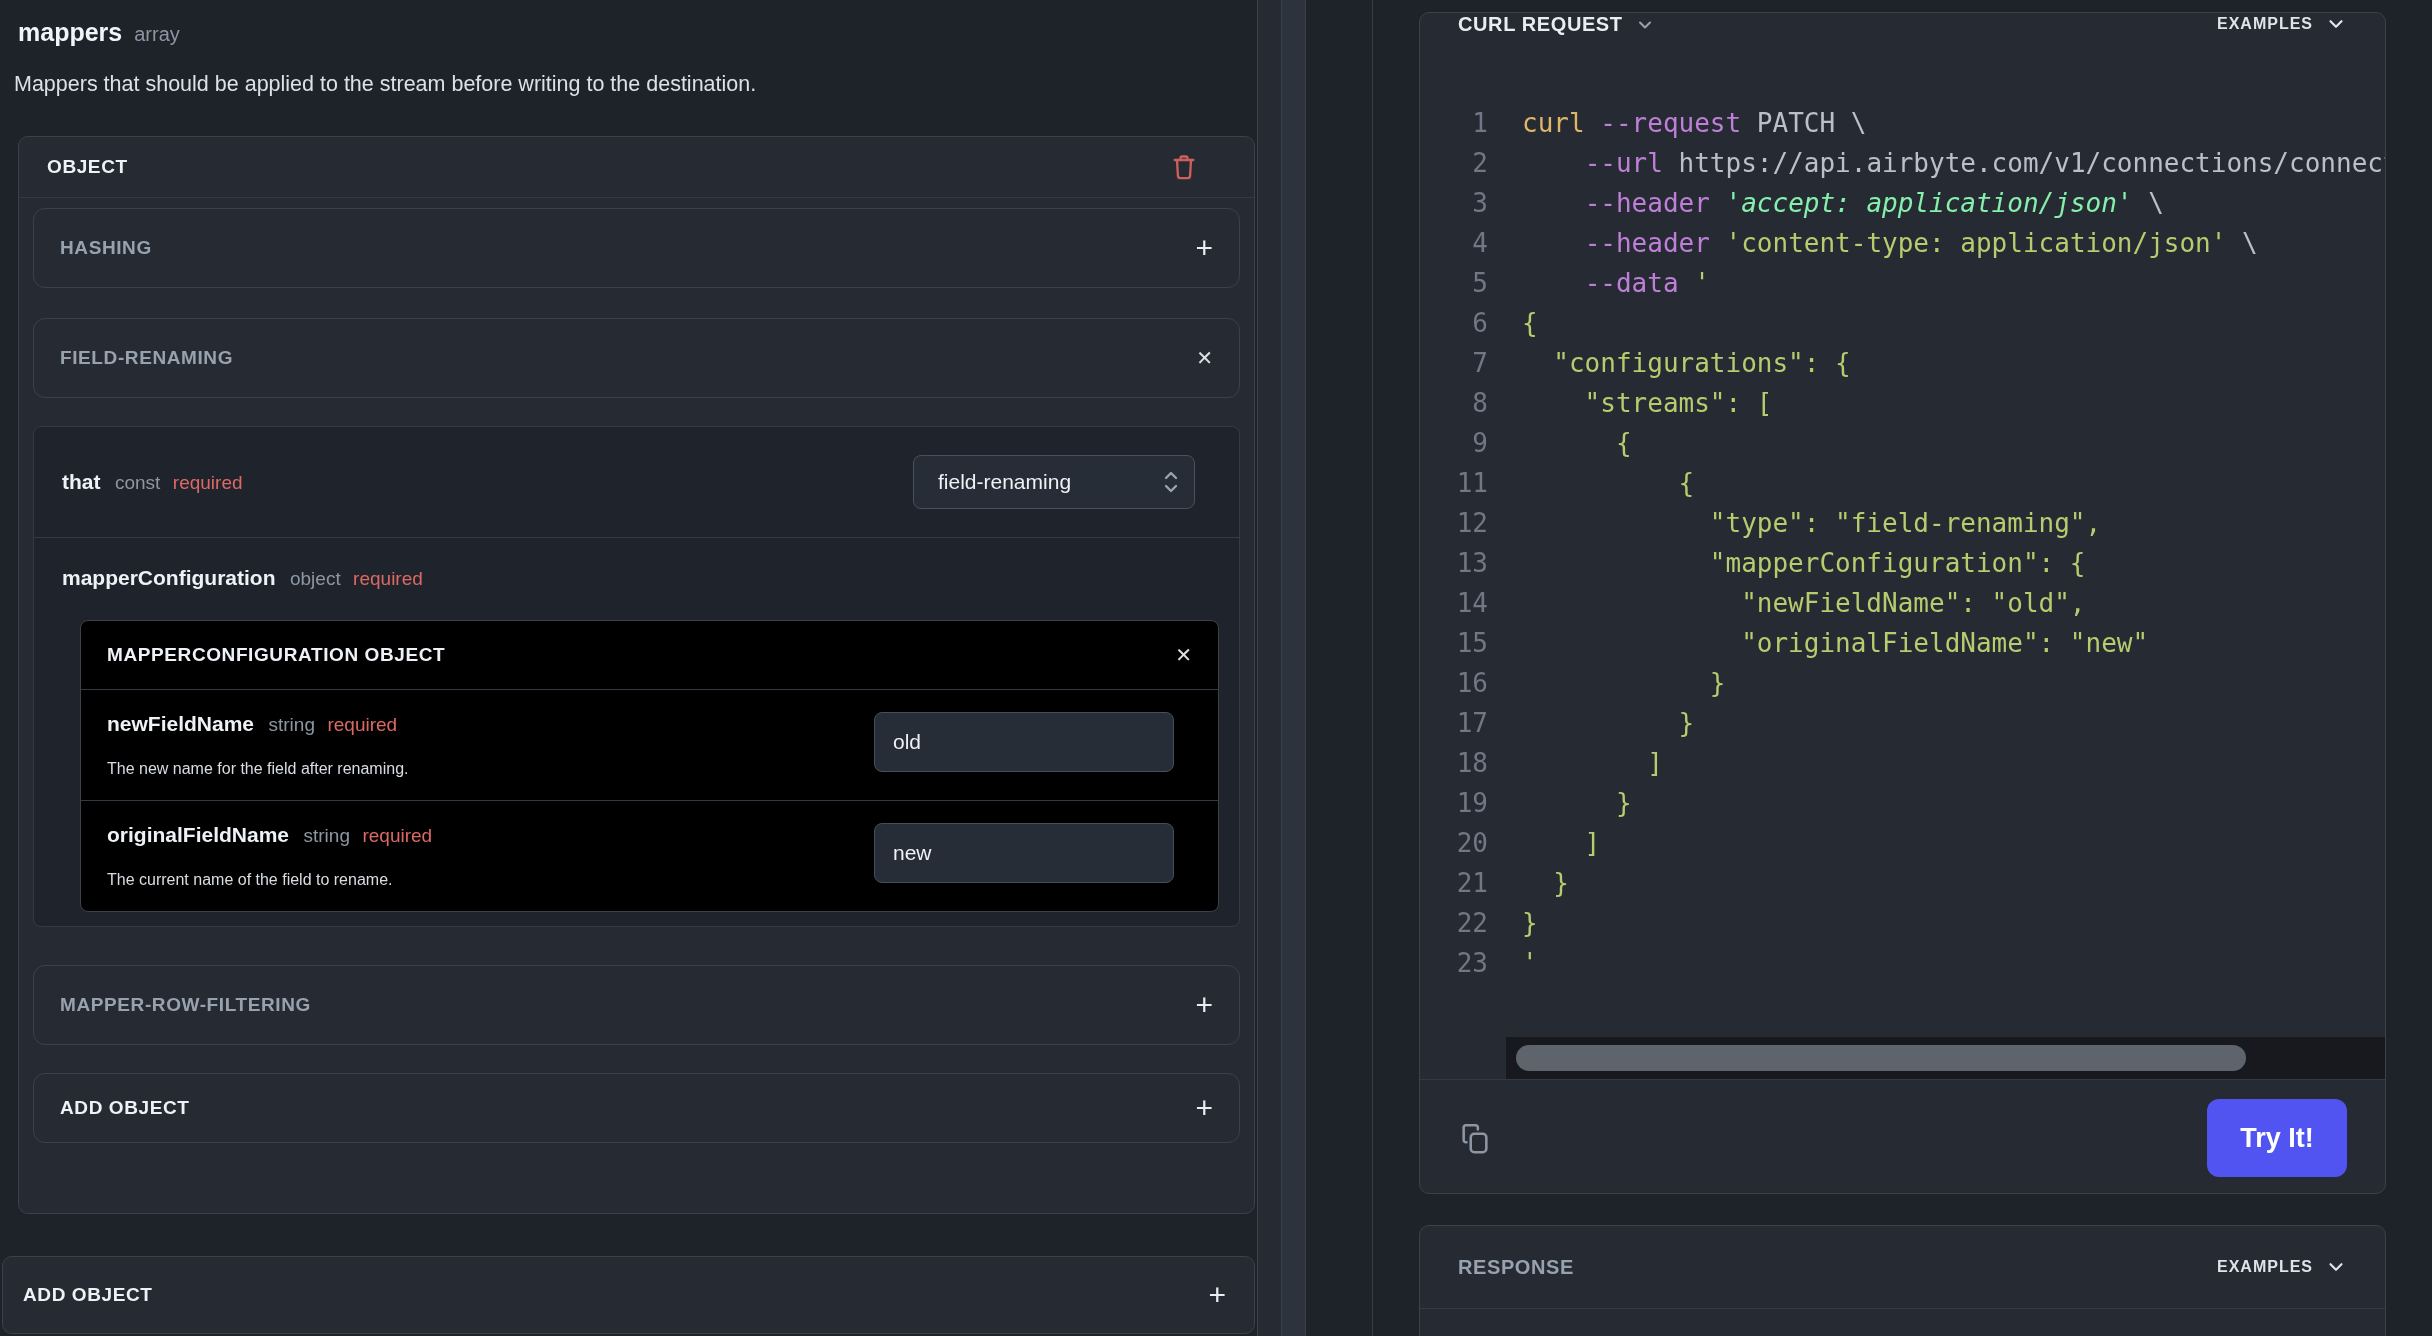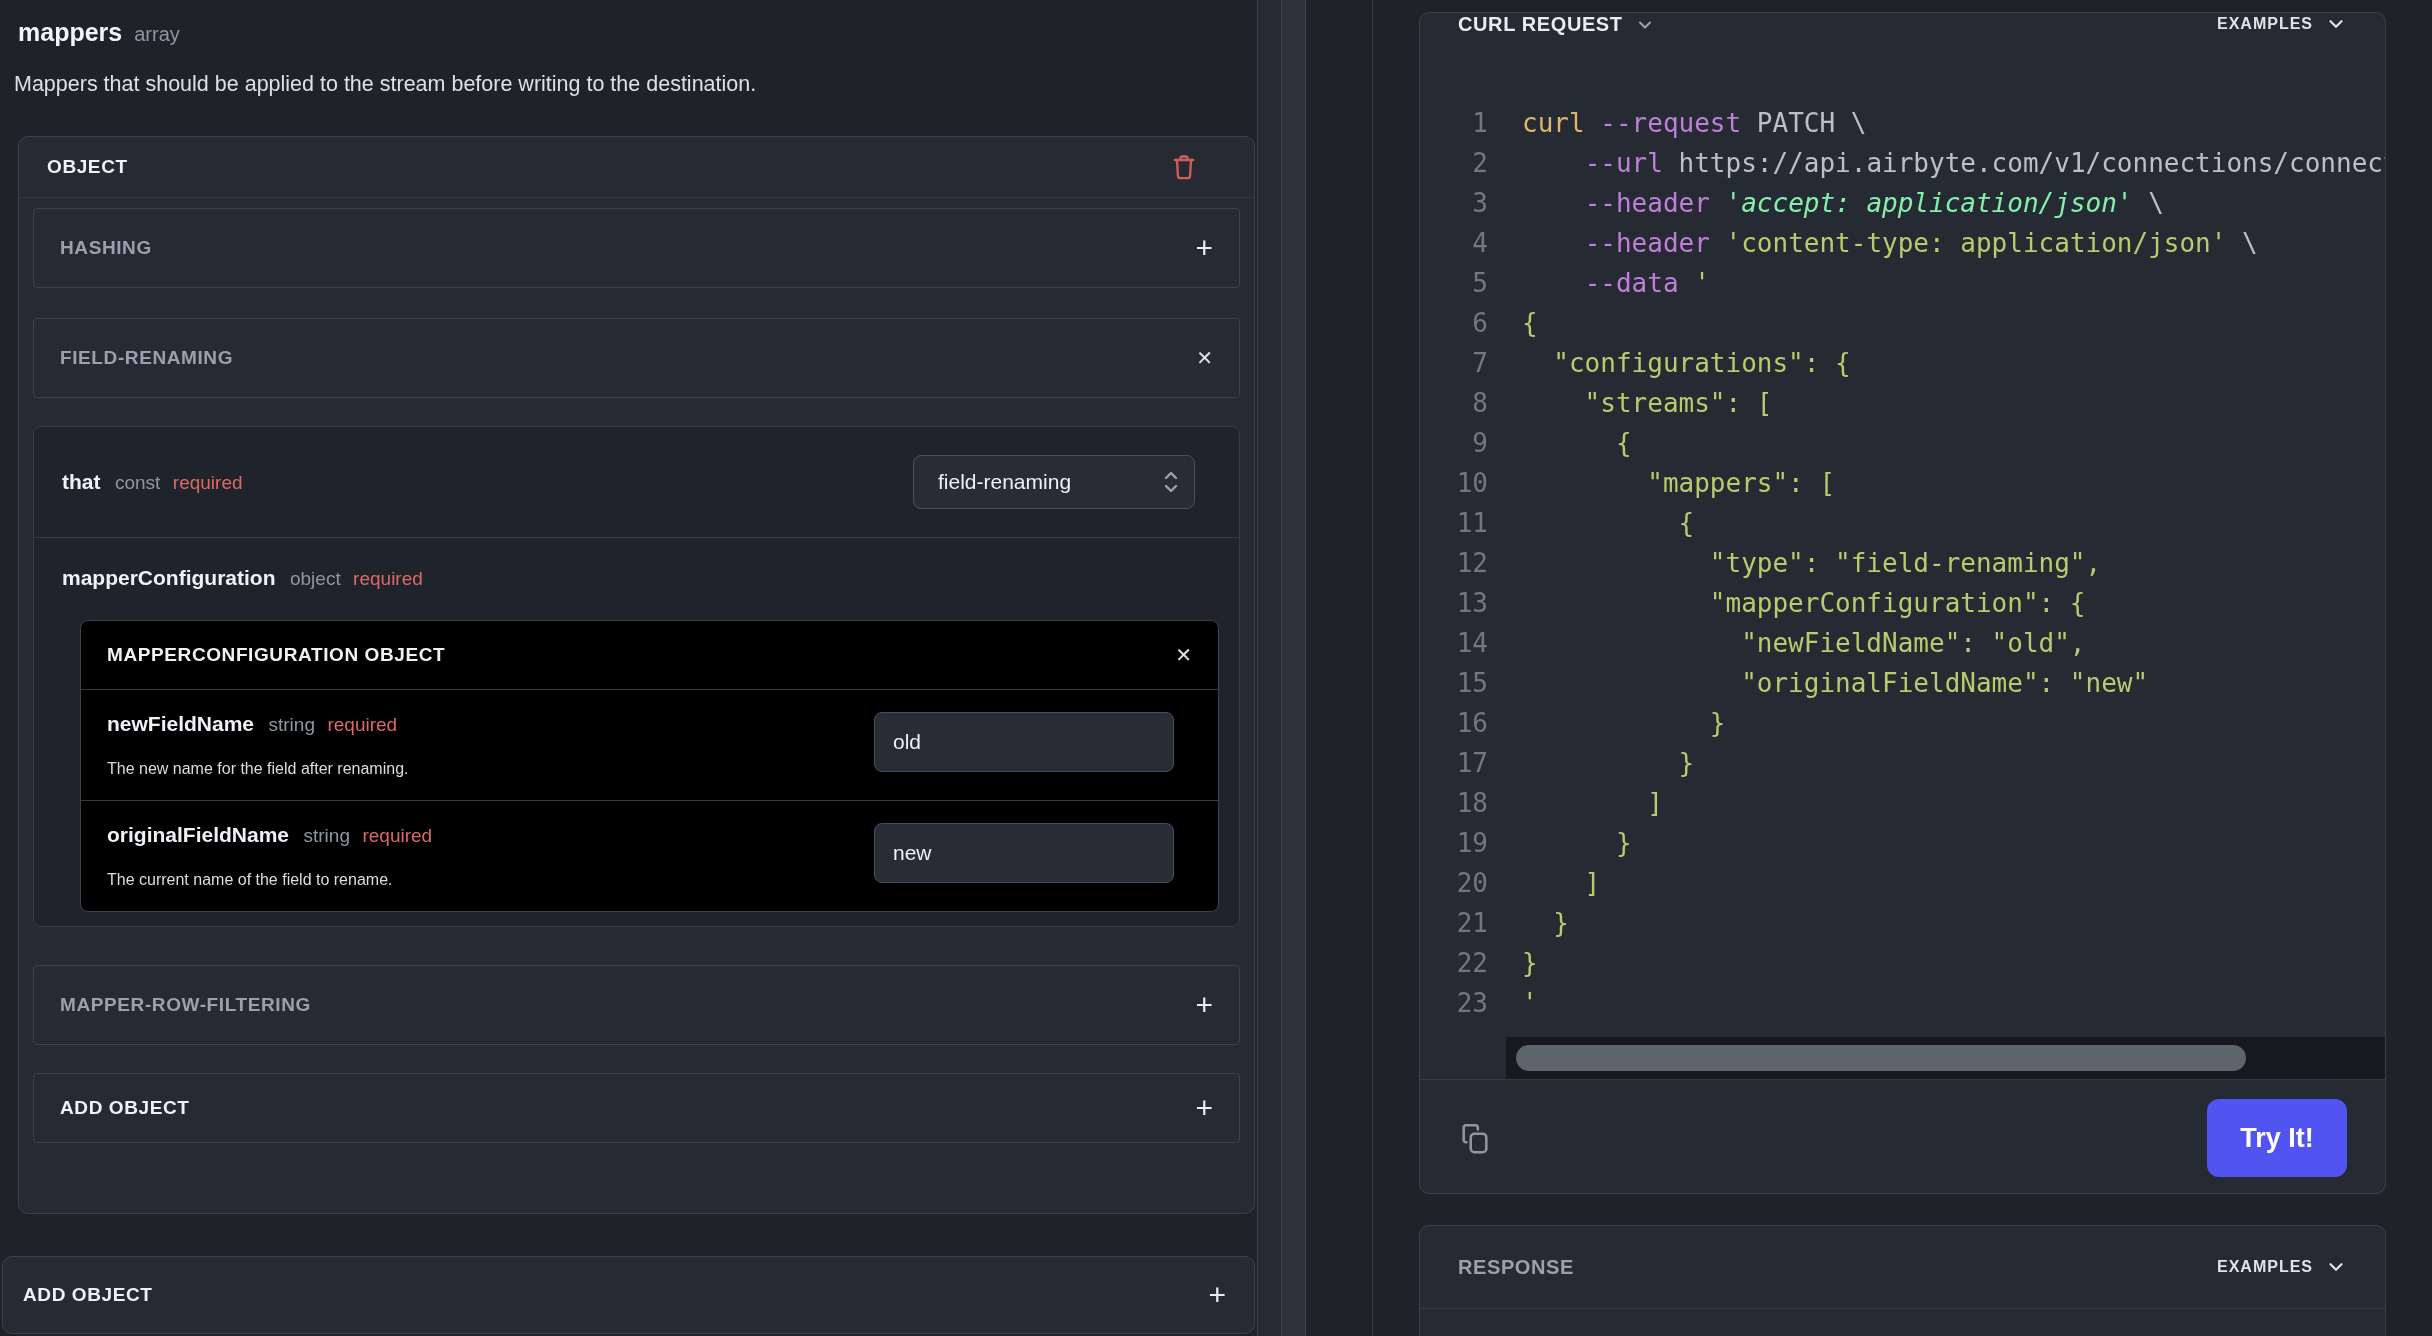--- a/index.html
+++ b/index.html
@@ -20,21 +20,21 @@
   .object-panel{left:18px;top:136px;width:1237px;height:1078px;}
   .panel-header{height:60px;border-bottom:1px solid #343a44;display:flex;align-items:center;justify-content:space-between;padding:0 28px;}
   .hdr-label{font-size:19px;font-weight:bold;letter-spacing:.6px;color:#eef1f5;}
   .hdr-label.gray{color:#98a2ae;}
   .hdr-icons{display:flex;align-items:center;gap:28px;}
   .minus-bar{width:20px;height:3px;background:#eef1f5;border-radius:2px;}
   .plus-glyph{font-size:30px;font-weight:300;color:#e8edf2;line-height:1;}
   .close-glyph{font-size:20px;color:#dce1e7;line-height:1;}
 
   .inner{padding:0 14px;}
-  .section-box{box-sizing:border-box;border:1px solid #3a414b;border-radius:4px;background:#262b33;
+  .section-box{box-sizing:border-box;border:1px solid #3a414b;border-radius:12px;background:#262b33;
     height:80px;display:flex;align-items:center;justify-content:space-between;padding:0 26px;}
   .rows-box{box-sizing:border-box;border:1px solid #343b45;border-radius:8px;background:#1f242c;}
   .type-row{height:110px;display:flex;align-items:center;justify-content:space-between;padding:0 44px 0 28px;}
   .field-title{font-size:21px;font-weight:bold;color:#eef1f5;}
   .field-kind{font-size:19px;color:#8d97a3;margin-left:10px;}
   .field-req{font-size:19px;color:#dc6a64;margin-left:8px;}
   .divider{height:1px;background:#343b45;}
   .dropdown{width:282px;height:54px;background:#272d36;border:1px solid #47505c;border-radius:8px;
     box-sizing:border-box;display:flex;align-items:center;justify-content:space-between;padding:0 14px 0 24px;}
   .dropdown-text{font-size:21px;color:#eef1f5;}
@@ -212,21 +212,20 @@
     <div>
         <div class="code-line"><span class="ln">1</span><span class="lc"><span style="color: rgb(224, 181, 104);">curl </span><span style="color: rgb(191, 127, 217);">--request </span><span style="color: rgb(185, 192, 202);">PATCH \</span></span></div>
         <div class="code-line"><span class="ln">2</span><span class="lc"><span style="color: rgb(185, 192, 202);">    </span><span style="color: rgb(191, 127, 217);">--url </span><span style="color: rgb(185, 192, 202);">https://api.airbyte.com/v1/connections/connectionId \</span></span></div>
         <div class="code-line"><span class="ln">3</span><span class="lc"><span style="color: rgb(185, 192, 202);">    </span><span style="color: rgb(191, 127, 217);">--header </span><span style="color: #86efac; font-style: italic;">'accept: application/json'</span><span style="color: rgb(185, 192, 202);"> \</span></span></div>
         <div class="code-line"><span class="ln">4</span><span class="lc"><span style="color: rgb(185, 192, 202);">    </span><span style="color: rgb(191, 127, 217);">--header </span><span style="color: rgb(184, 203, 110);">'content-type: application/json'</span><span style="color: rgb(185, 192, 202);"> \</span></span></div>
         <div class="code-line"><span class="ln">5</span><span class="lc"><span style="color: rgb(185, 192, 202);">    </span><span style="color: rgb(191, 127, 217);">--data </span><span style="color: rgb(184, 203, 110);">'</span></span></div>
         <div class="code-line"><span class="ln">6</span><span class="lc"><span style="color: rgb(184, 203, 110);">{</span></span></div>
         <div class="code-line"><span class="ln">7</span><span class="lc"><span style="color: rgb(184, 203, 110);">  "configurations": {</span></span></div>
         <div class="code-line"><span class="ln">8</span><span class="lc"><span style="color: rgb(184, 203, 110);">    "streams": [</span></span></div>
         <div class="code-line"><span class="ln">9</span><span class="lc"><span style="color: rgb(184, 203, 110);">      {</span></span></div>
-        <div class="code-line"><span class="ln">10</span><span class="lc"><span style="color: rgb(184, 203, 110);">        "mappers": [</span></span></div>
         <div class="code-line"><span class="ln">11</span><span class="lc"><span style="color: rgb(184, 203, 110);">          {</span></span></div>
         <div class="code-line"><span class="ln">12</span><span class="lc"><span style="color: rgb(184, 203, 110);">            "type": "field-renaming",</span></span></div>
         <div class="code-line"><span class="ln">13</span><span class="lc"><span style="color: rgb(184, 203, 110);">            "mapperConfiguration": {</span></span></div>
         <div class="code-line"><span class="ln">14</span><span class="lc"><span style="color: rgb(184, 203, 110);">              "newFieldName": "old",</span></span></div>
         <div class="code-line"><span class="ln">15</span><span class="lc"><span style="color: rgb(184, 203, 110);">              "originalFieldName": "new"</span></span></div>
         <div class="code-line"><span class="ln">16</span><span class="lc"><span style="color: rgb(184, 203, 110);">            }</span></span></div>
         <div class="code-line"><span class="ln">17</span><span class="lc"><span style="color: rgb(184, 203, 110);">          }</span></span></div>
         <div class="code-line"><span class="ln">18</span><span class="lc"><span style="color: rgb(184, 203, 110);">        ]</span></span></div>
         <div class="code-line"><span class="ln">19</span><span class="lc"><span style="color: rgb(184, 203, 110);">      }</span></span></div>
         <div class="code-line"><span class="ln">20</span><span class="lc"><span style="color: rgb(184, 203, 110);">    ]</span></span></div>

